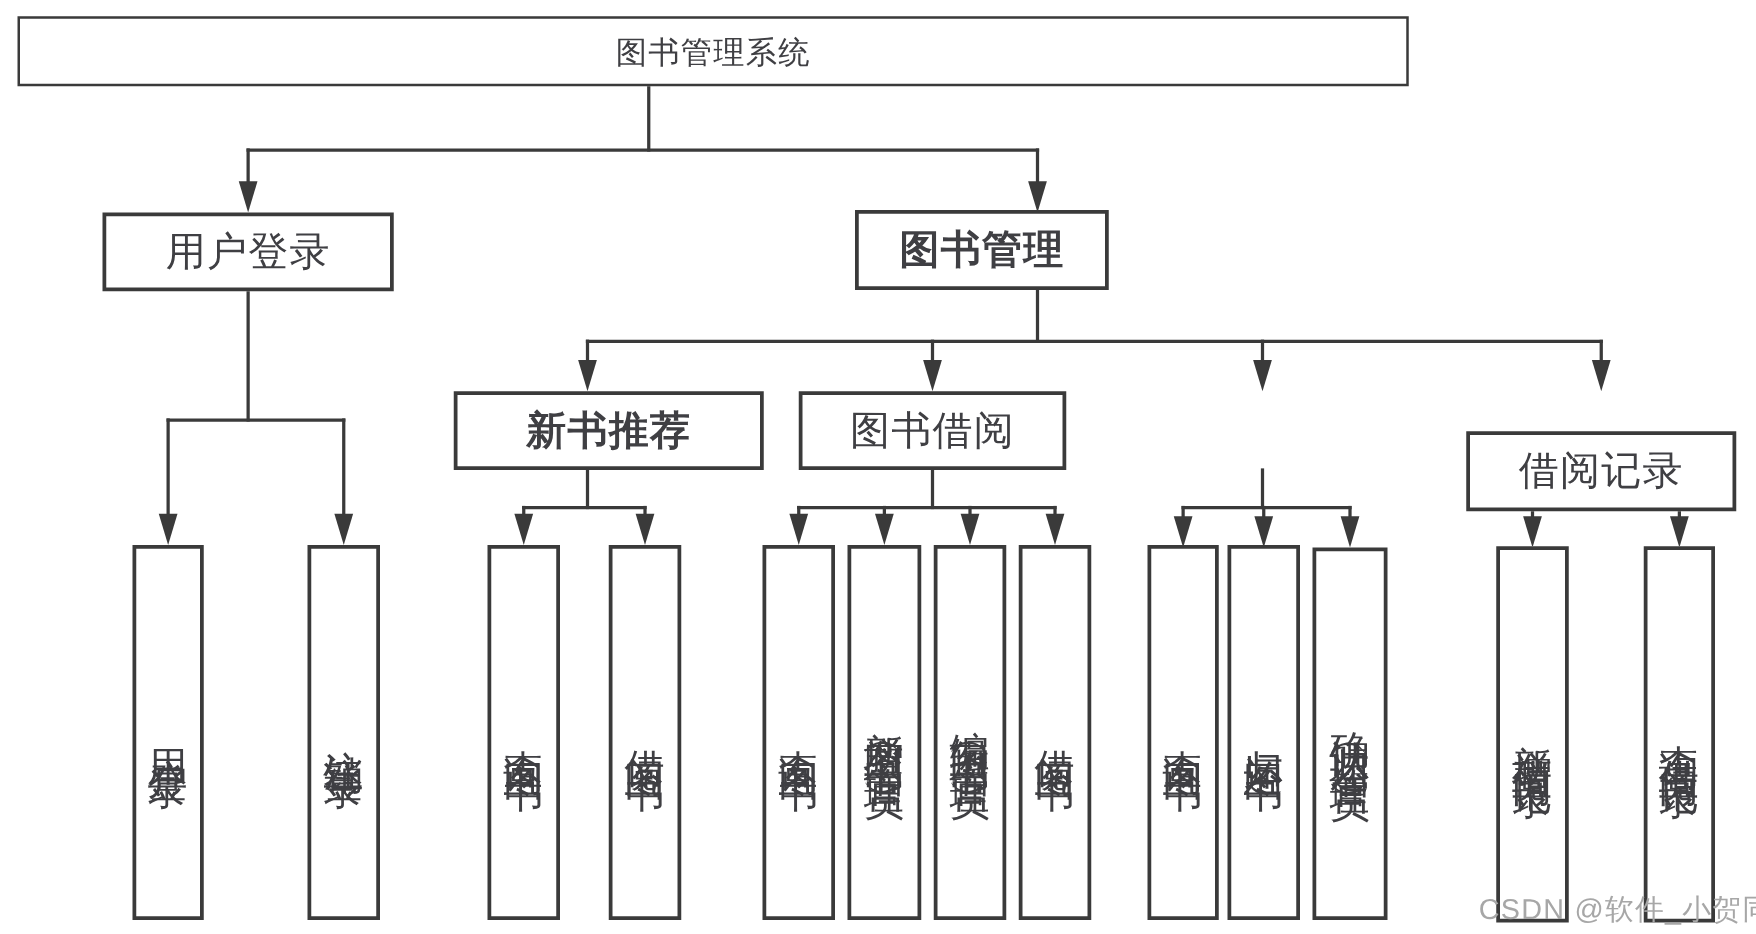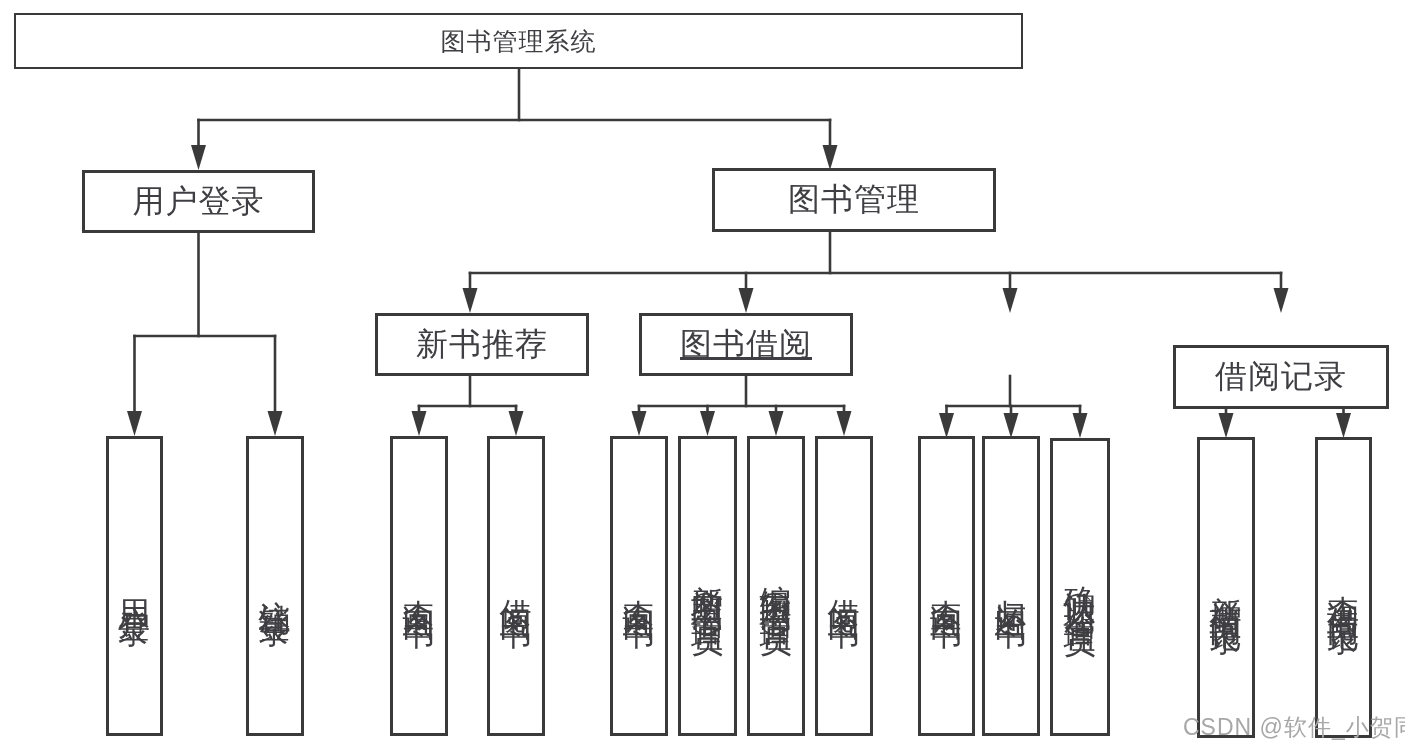--- a/index.html
+++ b/index.html
@@ -106,33 +106,33 @@
       <polygon points="1072.5,413 1087.5,413 1080,438" fill="#3a3a3a"></polygon>
       <line x1="1281" y1="377" x2="1281" y2="406" stroke="#3a3a3a" stroke-width="2.6" stroke-linecap="square"></line>
       <line x1="1226" y1="406" x2="1343.5" y2="406" stroke="#3a3a3a" stroke-width="2.6" stroke-linecap="square"></line>
       <line x1="1226" y1="406" x2="1226" y2="424" stroke="#3a3a3a" stroke-width="2.6" stroke-linecap="square"></line>
       <polygon points="1218.5,413 1233.5,413 1226,438" fill="#3a3a3a"></polygon>
       <line x1="1343.5" y1="406" x2="1343.5" y2="424" stroke="#3a3a3a" stroke-width="2.6" stroke-linecap="square"></line>
       <polygon points="1336,413 1351,413 1343.5,438" fill="#3a3a3a"></polygon>
     </svg>
 
   <div class="watermark" style="left:1183px; top:712px;">CSDN @软件_小贺同学</div>
-<div class="node h root" style="left: 14px; top: 13px; width: 1009px; height: 56px;">
+<div class="node h root" style="left: 14px; top: 13px; width: 1113px; height: 56px;">
       <span>图书管理系统</span>
     </div>
     <div class="node h" style="left: 82px; top: 170px; width: 233px; height: 63px;">
       <span>用户登录</span>
     </div>
-    <div class="node h" style="left: 712px; top: 168px; width: 284px; height: 64px;">
+    <div class="node h" style="left: 684px; top: 168px; width: 203px; height: 64px; font-weight: bold;">
       <span>图书管理</span>
     </div>
-    <div class="node h" style="left: 375px; top: 313px; width: 214px; height: 63px;">
+    <div class="node h" style="left: 363px; top: 313px; width: 248px; height: 63px; font-weight: bold;">
       <span>新书推荐</span>
     </div>
-    <div class="node h" style="left: 639px; top: 313px; width: 214px; height: 63px; text-decoration: underline;">
+    <div class="node h" style="left: 639px; top: 313px; width: 214px; height: 63px;">
       <span>图书借阅</span>
     </div>
     <div class="node h" style="left: 1173px; top: 313px; width: 216px; height: 64px; margin-top: 32px;">
       <span>借阅记录</span>
     </div>
     <div class="node v" style="left: 106px; top: 436px; width: 57px; height: 300px;">
       <span>用户登录</span>
     </div>
     <div class="node v" style="left: 246px; top: 436px; width: 58px; height: 300px;">
       <span>注销登录</span>

